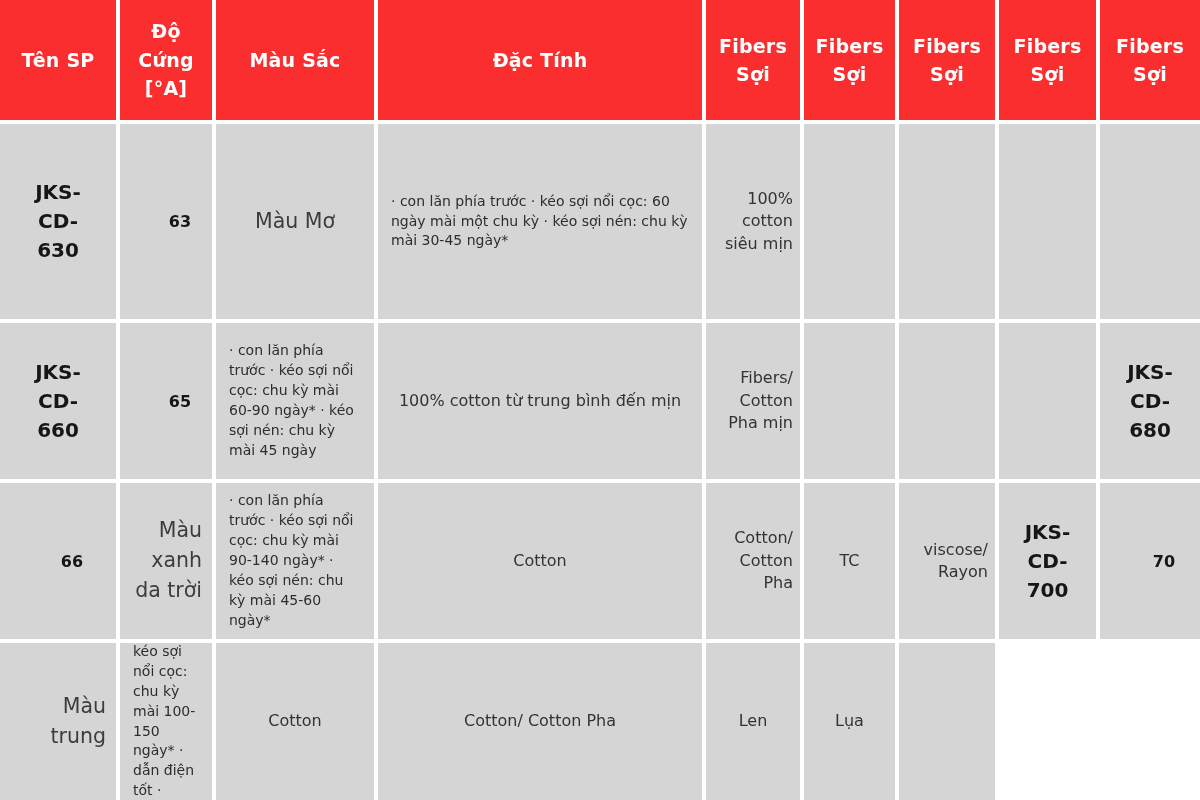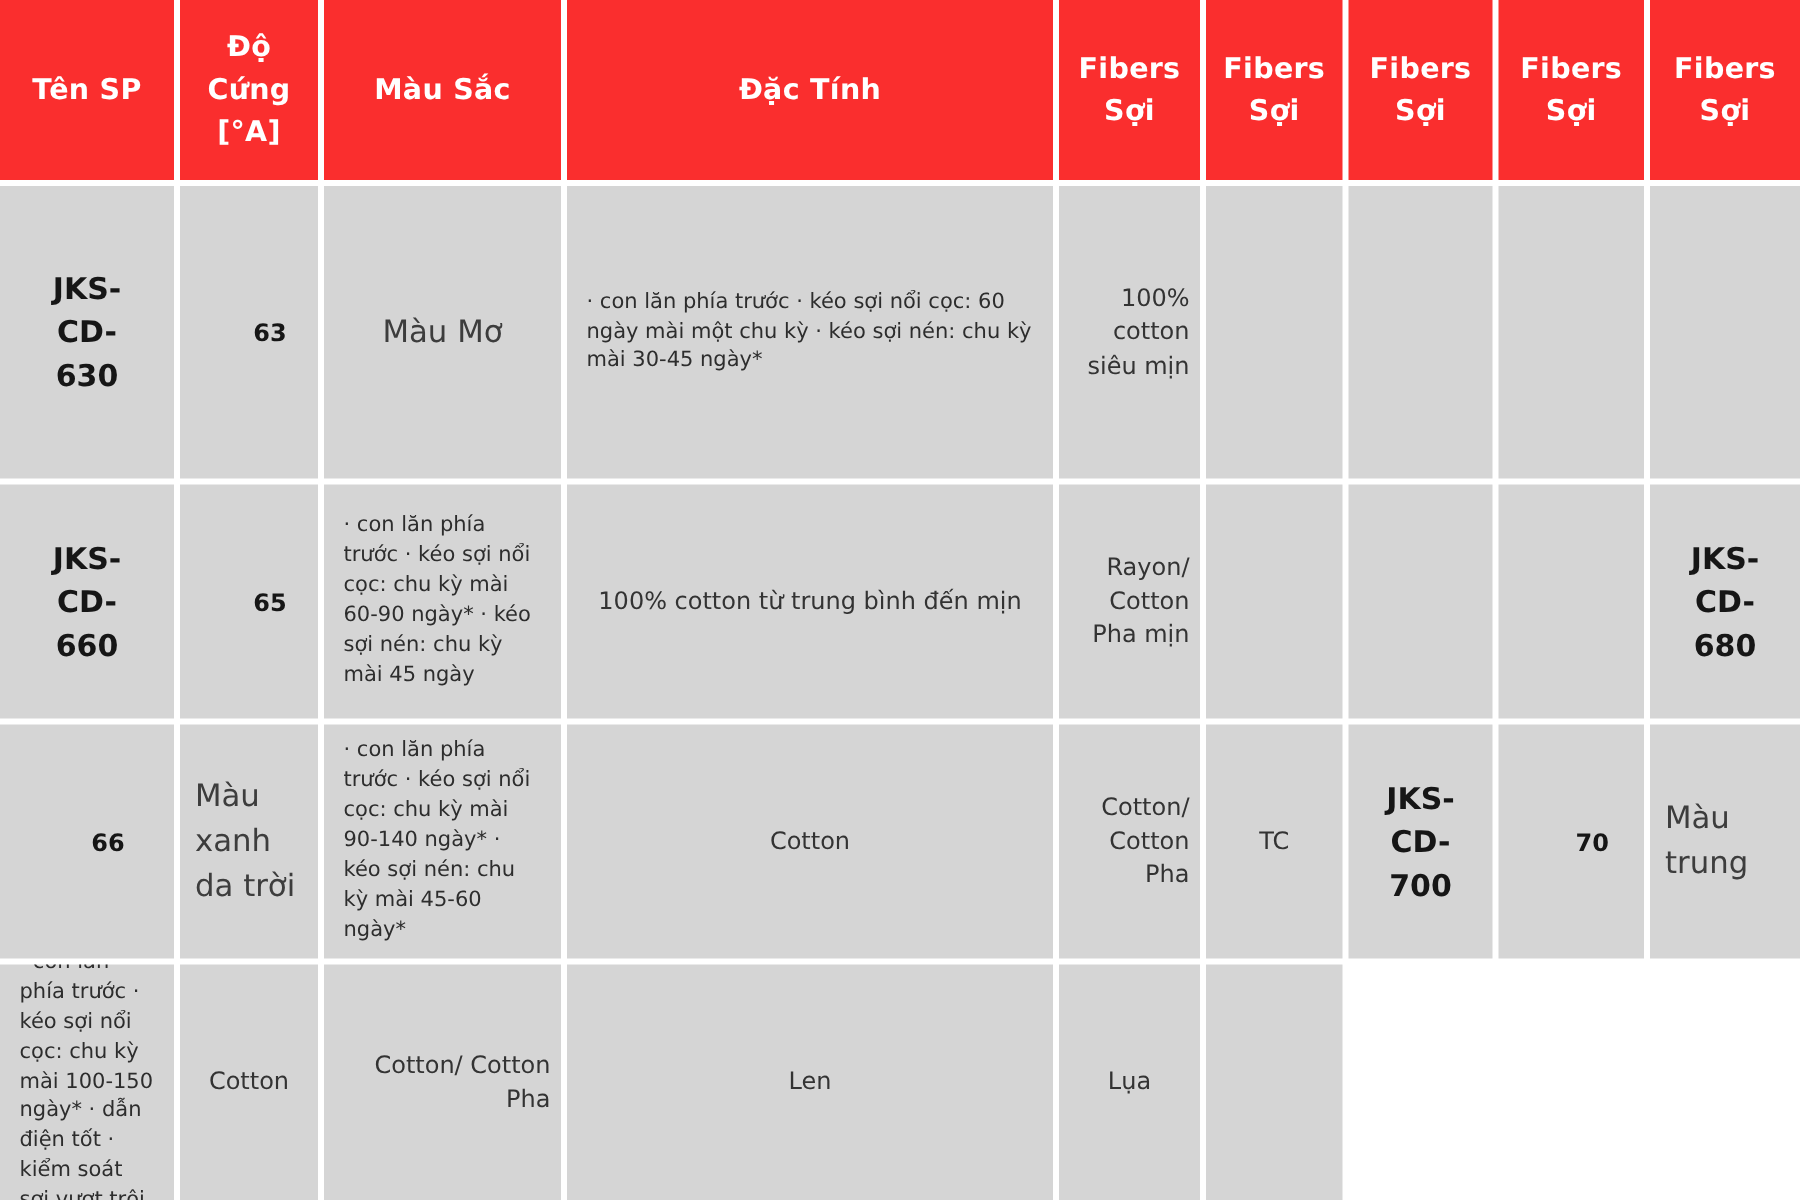--- a/index.html
+++ b/index.html
@@ -50,21 +50,21 @@
   .col-hard {
     font-weight: 700;
     font-size: 16px;
     color: #161616;
     text-align: right;
     padding-left: 28px;
   }
   .col-color {
     font-size: 20.5px;
     color: #3d3d3d;
-    text-align: left;
+    text-align: right;
     line-height: 1.45;
     padding: 0 10px;
   }
   .col-feat {
     font-size: 14px;
     color: #2d2d2d;
     text-align: left;
     justify-content: flex-start;
     line-height: 1.42;
     padding: 0 13px;
@@ -99,32 +99,33 @@
   <div class="cell body-cell col-fiber">100% cotton siêu mịn</div>
   <div class="cell body-cell col-fiber"></div>
   <div class="cell body-cell col-fiber"></div>
   <div class="cell body-cell col-fiber"></div>
   <div class="cell body-cell col-fiber"></div>
 
   <div class="cell body-cell col-name">JKS-CD-660</div>
   <div class="cell body-cell col-hard">65</div>
   <div class="cell body-cell col-feat">· con lăn phía trước · kéo sợi nổi cọc: chu kỳ mài 60-90 ngày* · kéo sợi nén: chu kỳ mài 45 ngày</div>
   <div class="cell body-cell col-fiber">100% cotton từ trung bình đến mịn</div>
-  <div class="cell body-cell col-fiber">Rayon/ Cotton Pha mịn</div>
+  <div class="cell body-cell col-fiber">Fibers/ Cotton Pha mịn</div>
   <div class="cell body-cell col-fiber"></div>
   <div class="cell body-cell col-fiber"></div>
   <div class="cell body-cell col-fiber"></div>
 
   <div class="cell body-cell col-name">JKS-CD-680</div>
   <div class="cell body-cell col-hard">66</div>
   <div class="cell body-cell col-color">Màu xanh da trời</div>
   <div class="cell body-cell col-feat">· con lăn phía trước · kéo sợi nổi cọc: chu kỳ mài 90-140 ngày* · kéo sợi nén: chu kỳ mài 45-60 ngày*</div>
   <div class="cell body-cell col-fiber">Cotton</div>
   <div class="cell body-cell col-fiber">Cotton/ Cotton Pha</div>
   <div class="cell body-cell col-fiber">TC</div>
+  <div class="cell body-cell col-fiber">viscose/ Rayon</div>
 
   <div class="cell body-cell col-name">JKS-CD-700</div>
   <div class="cell body-cell col-hard">70</div>
   <div class="cell body-cell col-color">Màu trung</div>
   <div class="cell body-cell col-feat">· con lăn phía trước · kéo sợi nổi cọc: chu kỳ mài 100-150 ngày* · dẫn điện tốt · kiểm soát sợi vượt trội</div>
   <div class="cell body-cell col-fiber">Cotton</div>
   <div class="cell body-cell col-fiber">Cotton/ Cotton Pha</div>
   <div class="cell body-cell col-fiber">Len</div>
   <div class="cell body-cell col-fiber">Lụa</div>
   <div class="cell body-cell col-fiber"></div>

